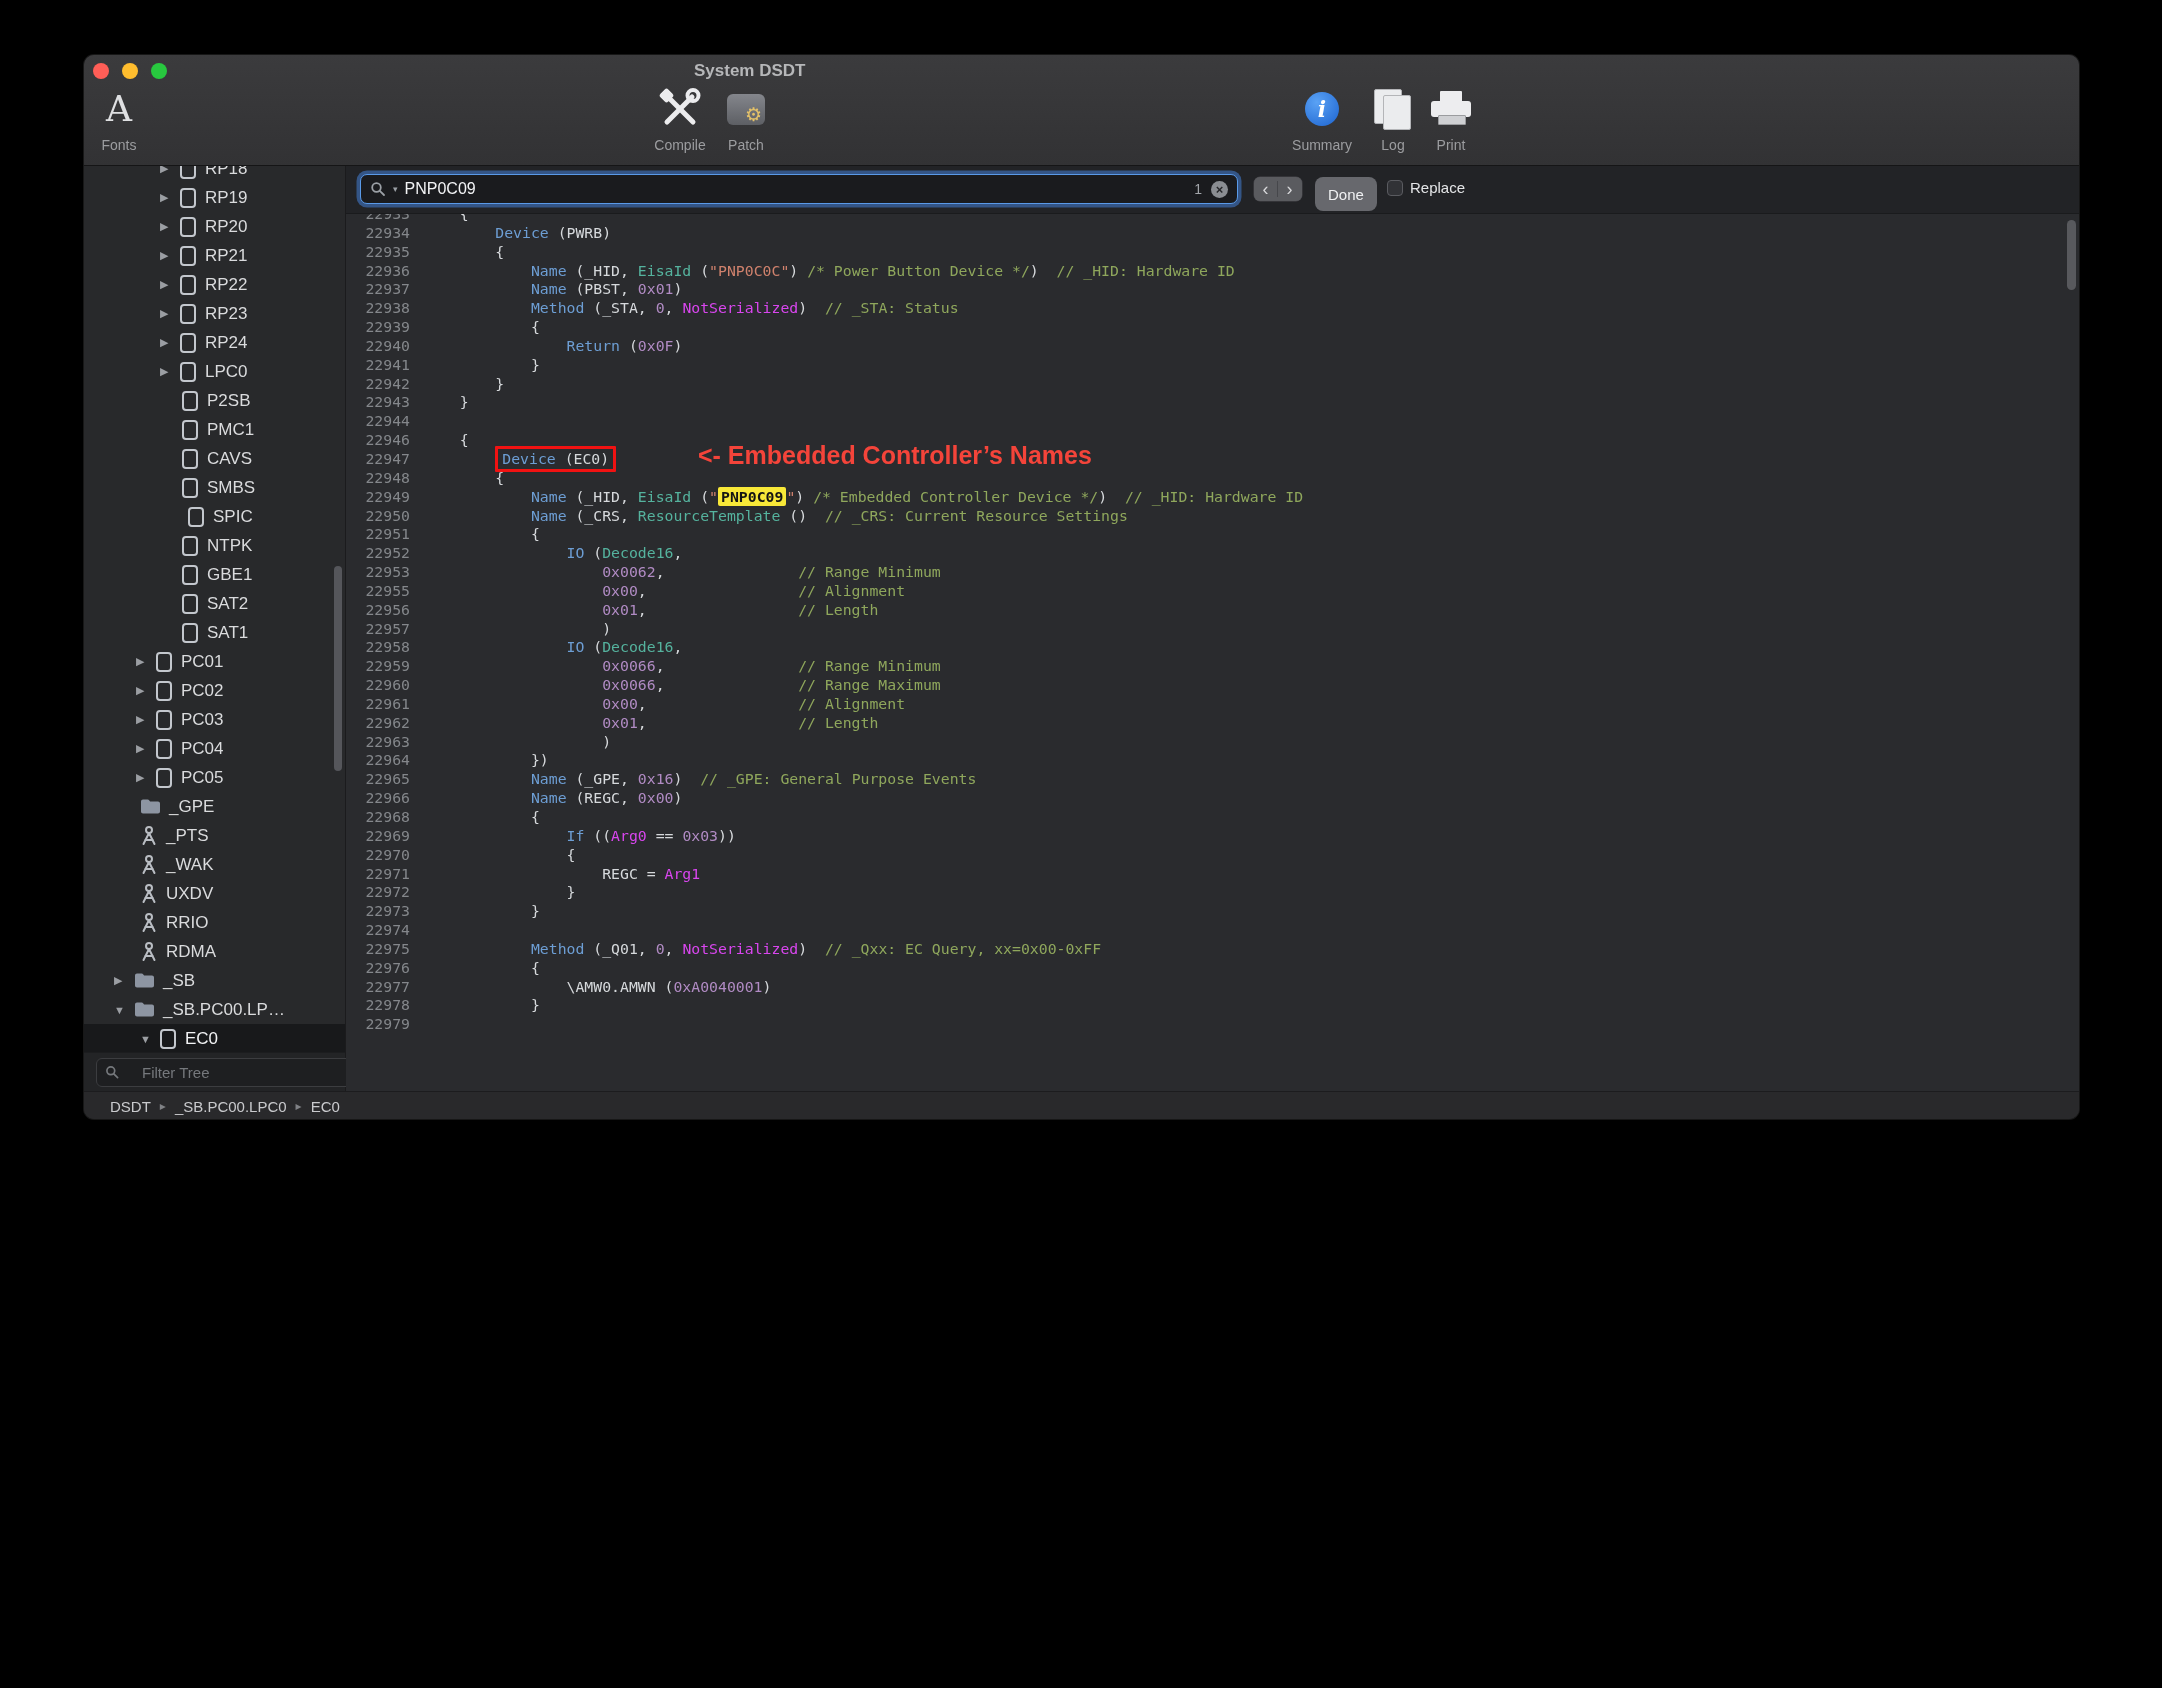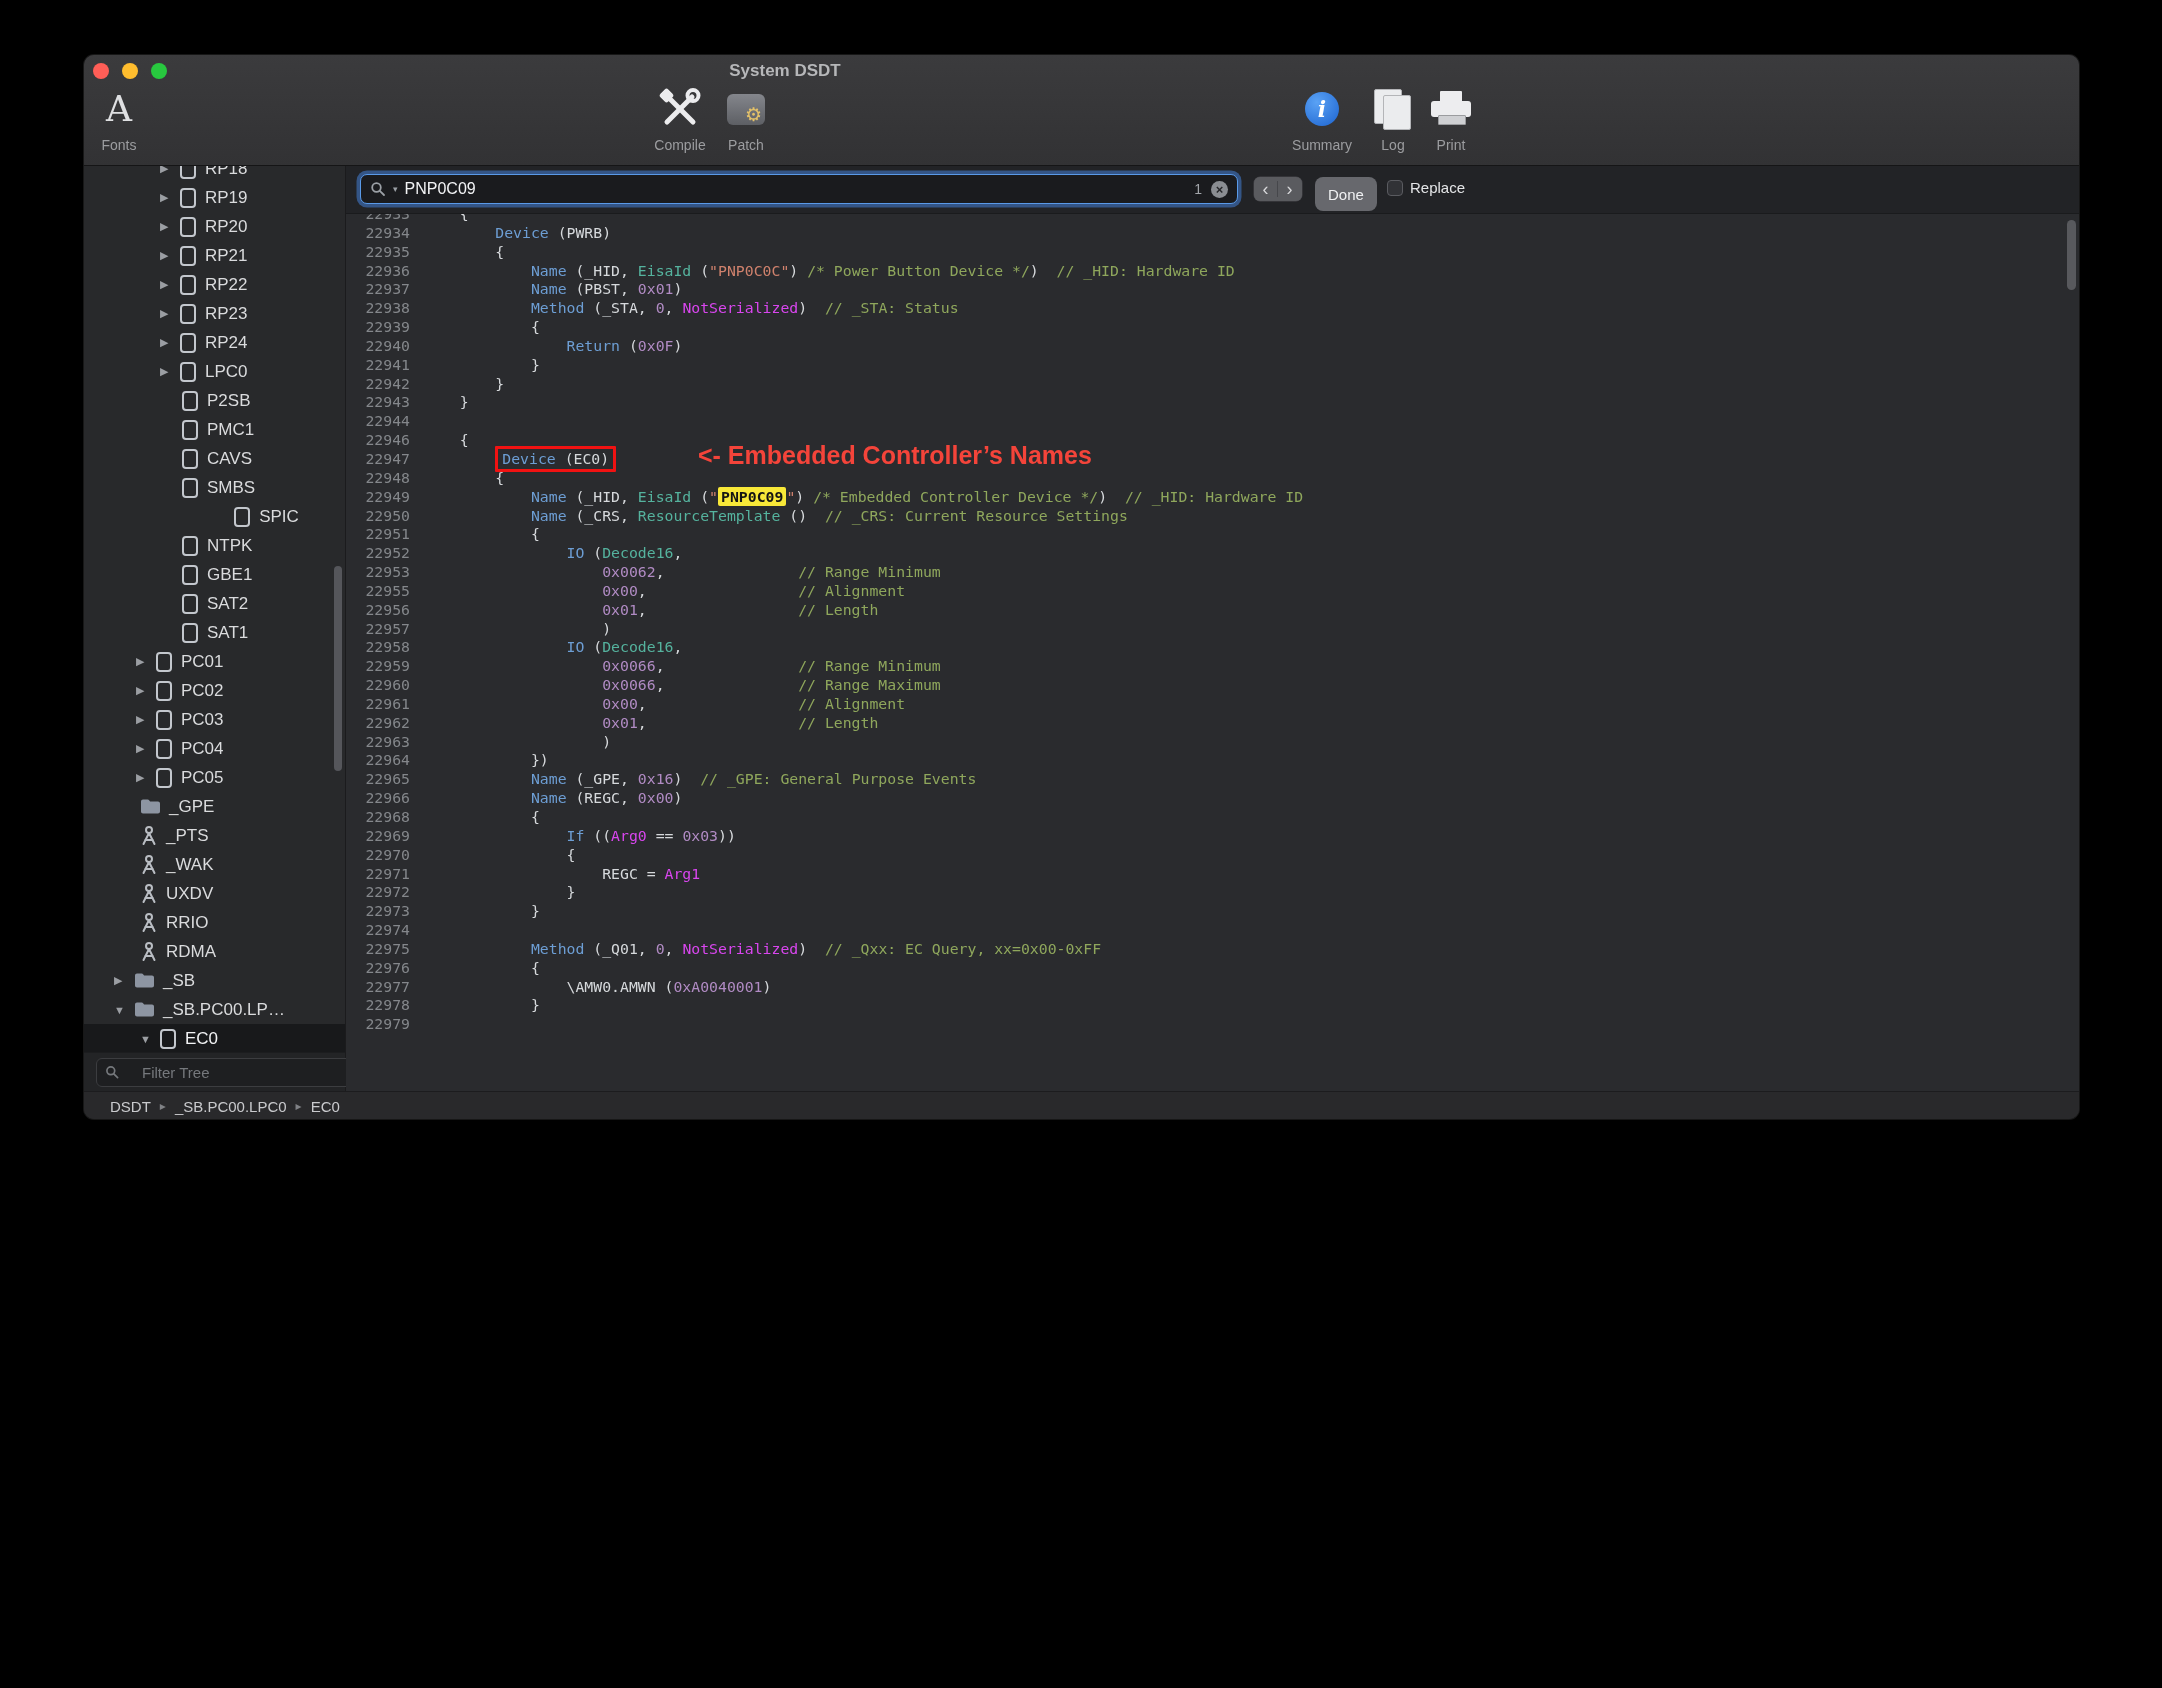--- a/index.html
+++ b/index.html
@@ -6,21 +6,21 @@
   body{width:2162px;height:1688px;overflow:hidden;font-family:"Liberation Sans",sans-serif;position:relative;}
 
   .window{position:absolute;left:84px;top:55px;width:1995px;height:1064px;border-radius:10px;overflow:hidden;
           background:#2a2b2e;box-shadow:0 0 0 1px rgba(255,255,255,.09),0 30px 70px rgba(0,0,0,.85);}
 
   
   .chrome{position:relative;height:110px;background:linear-gradient(#3b3b3d,#323234);border-bottom:1px solid #151516;}
   .lights{position:absolute;left:9px;top:8px;display:flex;gap:13px;}
   .light{width:16px;height:16px;border-radius:50%;display:inline-block;}
   .light.red{background:#ff5e57;}.light.yellow{background:#ffbd2e;}.light.green{background:#28c83f;}
-  .win-title{position:absolute;left:610px;top:6px;width:182px;text-align:center;font-size:17px;font-weight:600;color:#b6b7b9;}
+  .win-title{position:absolute;left:610px;top:6px;width:182px;text-align:left;font-size:17px;font-weight:600;color:#b6b7b9;}
   .tb-item{position:absolute;top:28px;width:70px;text-align:center;}
   .tb-icon{height:52px;display:flex;align-items:center;justify-content:center;}
   .tb-label{font-size:14px;color:#9c9da0;margin-top:2px;}
   .fonts-a{font-family:"DejaVu Serif",serif;font-size:36px;color:#dfe0e2;line-height:1;}
   .sum-circle{width:34px;height:34px;border-radius:50%;background:radial-gradient(circle at 35% 30%,#5aa2f5,#1c63cf);
               display:flex;align-items:center;justify-content:center;}
   .sum-i{font-family:"DejaVu Serif",serif;font-style:italic;font-weight:700;font-size:22px;color:#fff;}
   .patch-tile{width:38px;height:31px;border-radius:6px;background:linear-gradient(#84868c,#5d5f64);position:relative;}
   .patch-gear{position:absolute;right:3px;bottom:-1px;font-size:19px;color:#e3c169;}
   .log-wrap{position:relative;width:42px;height:44px;}
@@ -220,21 +220,21 @@
               <span class="lbl">PMC1</span>
             </div>
             <div class="row" style="padding-left: 98px;">
               <span class="ic-doc"></span>
               <span class="lbl">CAVS</span>
             </div>
             <div class="row" style="padding-left: 98px;">
               <span class="ic-doc"></span>
               <span class="lbl">SMBS</span>
             </div>
-            <div class="row" style="padding-left: 104px; justify-content: center;">
+            <div class="row" style="padding-left: 104px;">
               <span class="ic-doc"></span>
               <span class="lbl">SPIC</span>
             </div>
             <div class="row" style="padding-left: 98px;">
               <span class="ic-doc"></span>
               <span class="lbl">NTPK</span>
             </div>
             <div class="row" style="padding-left: 98px;">
               <span class="ic-doc"></span>
               <span class="lbl">GBE1</span>

